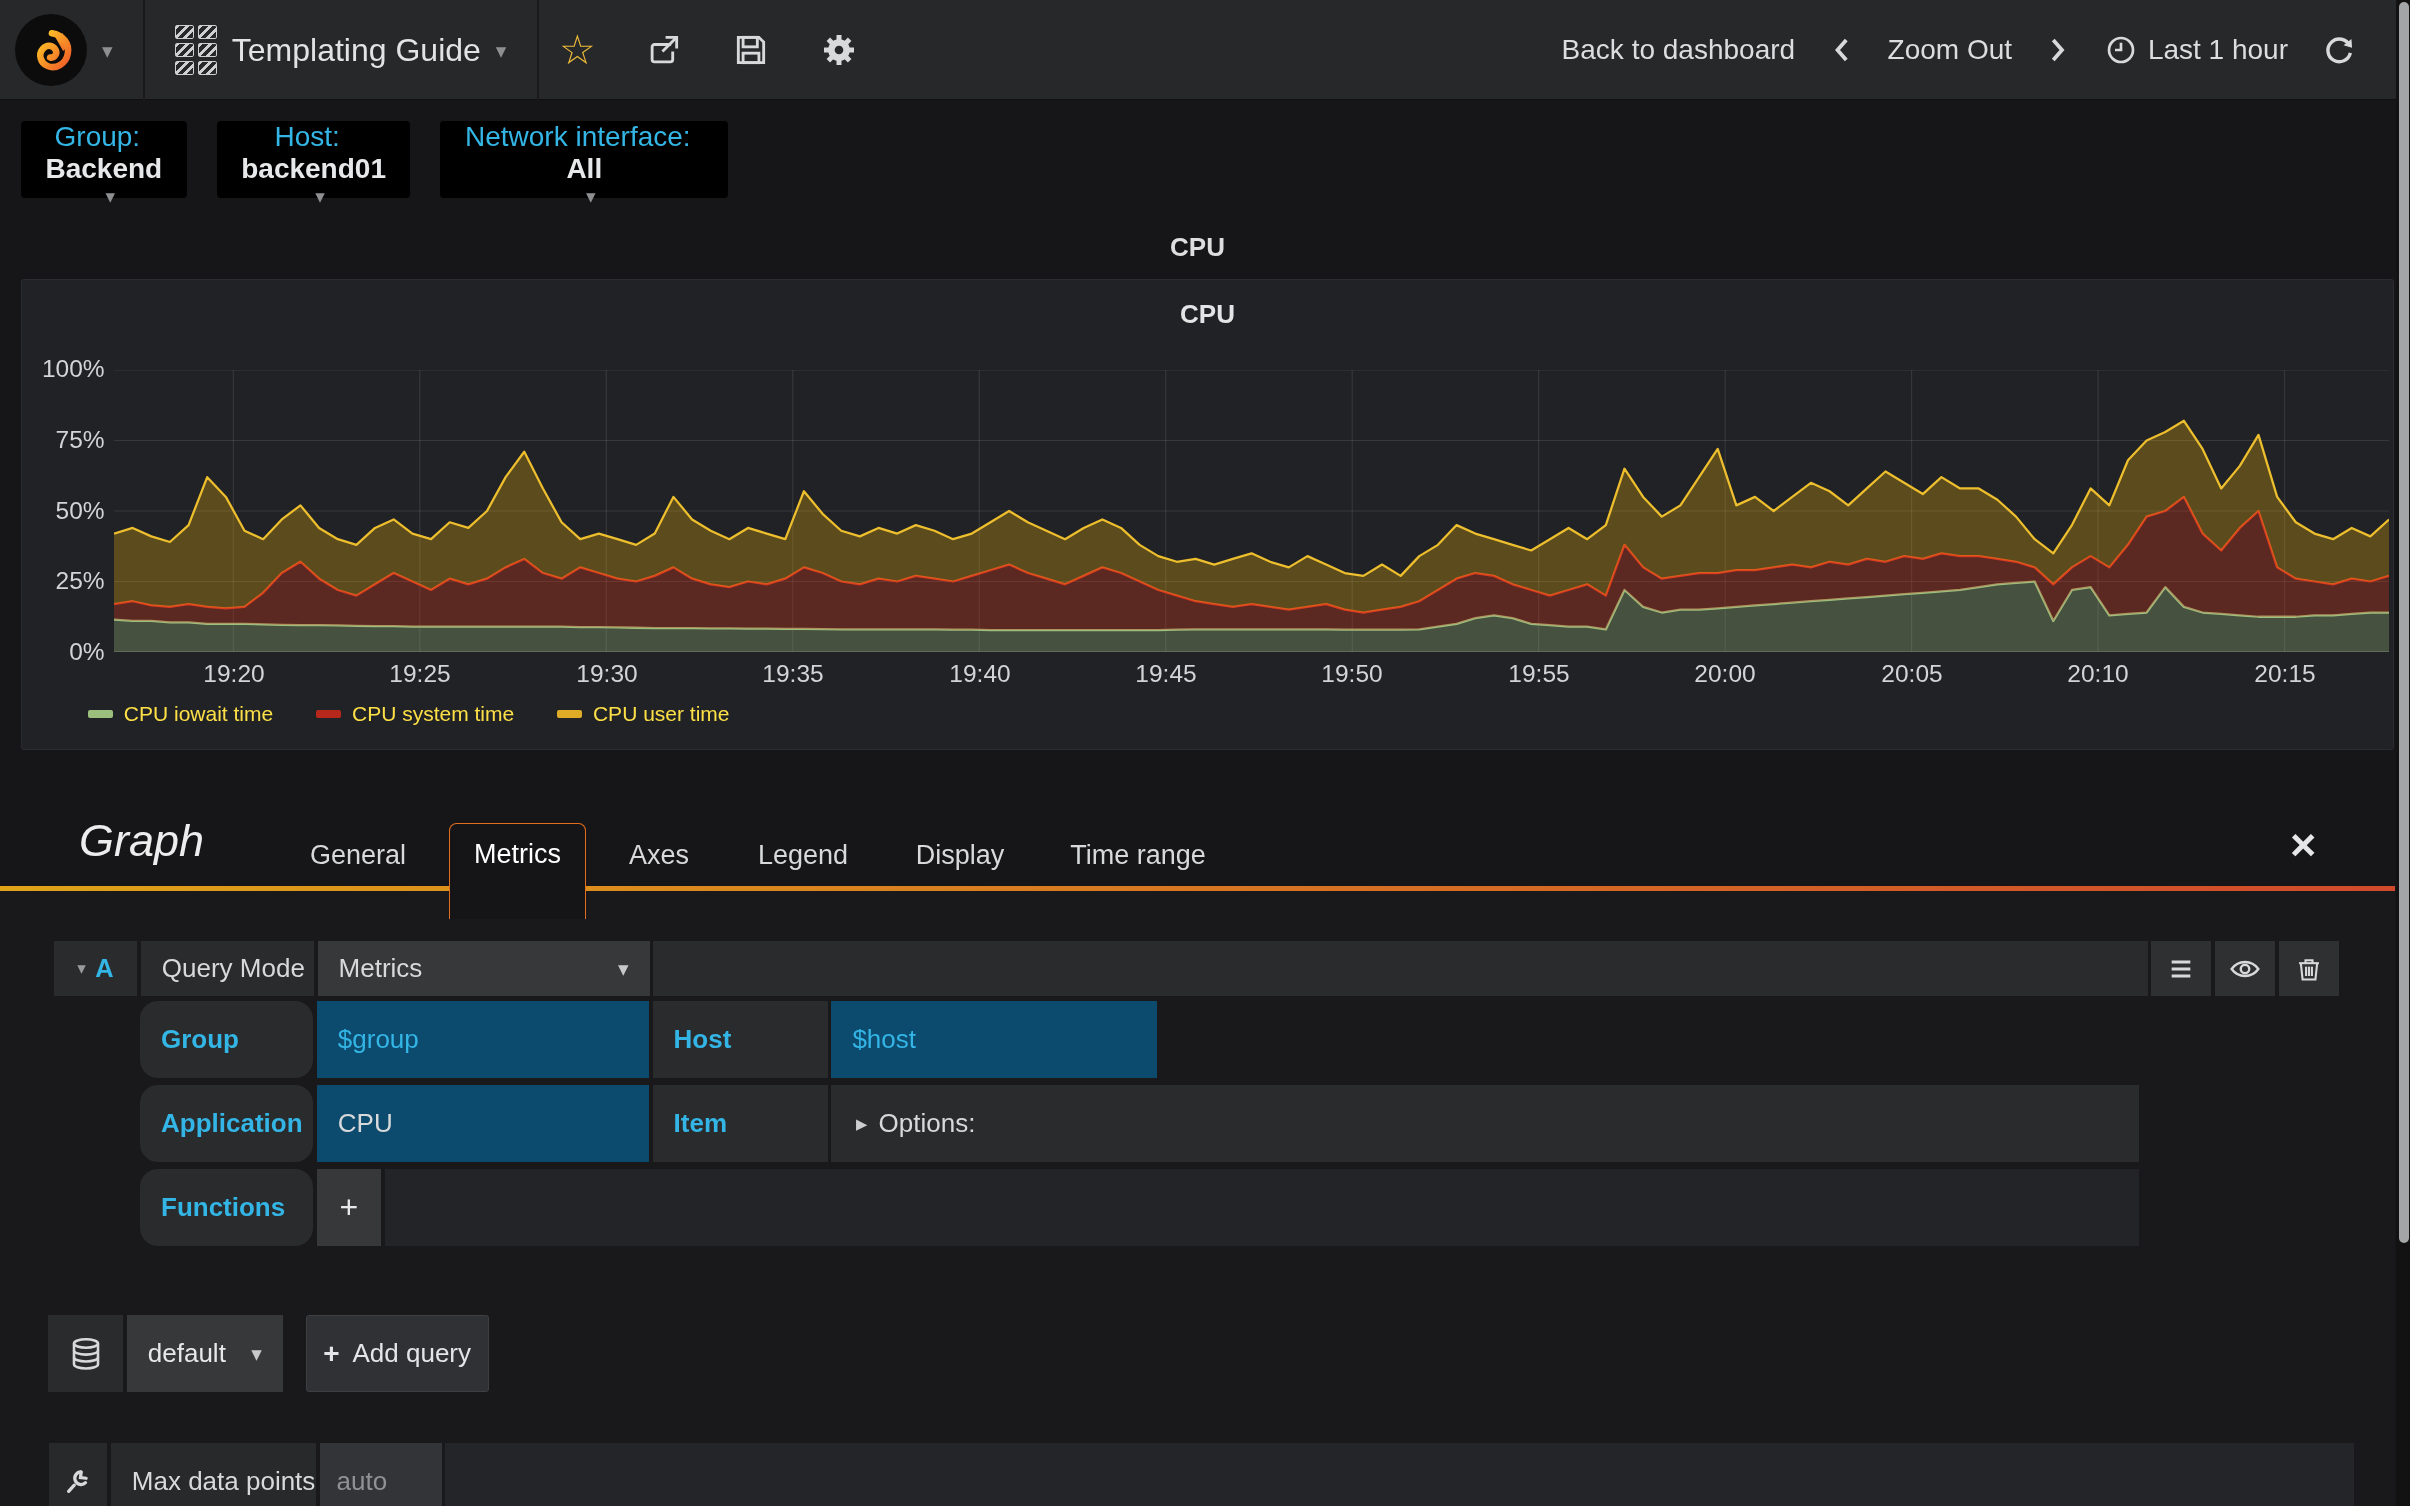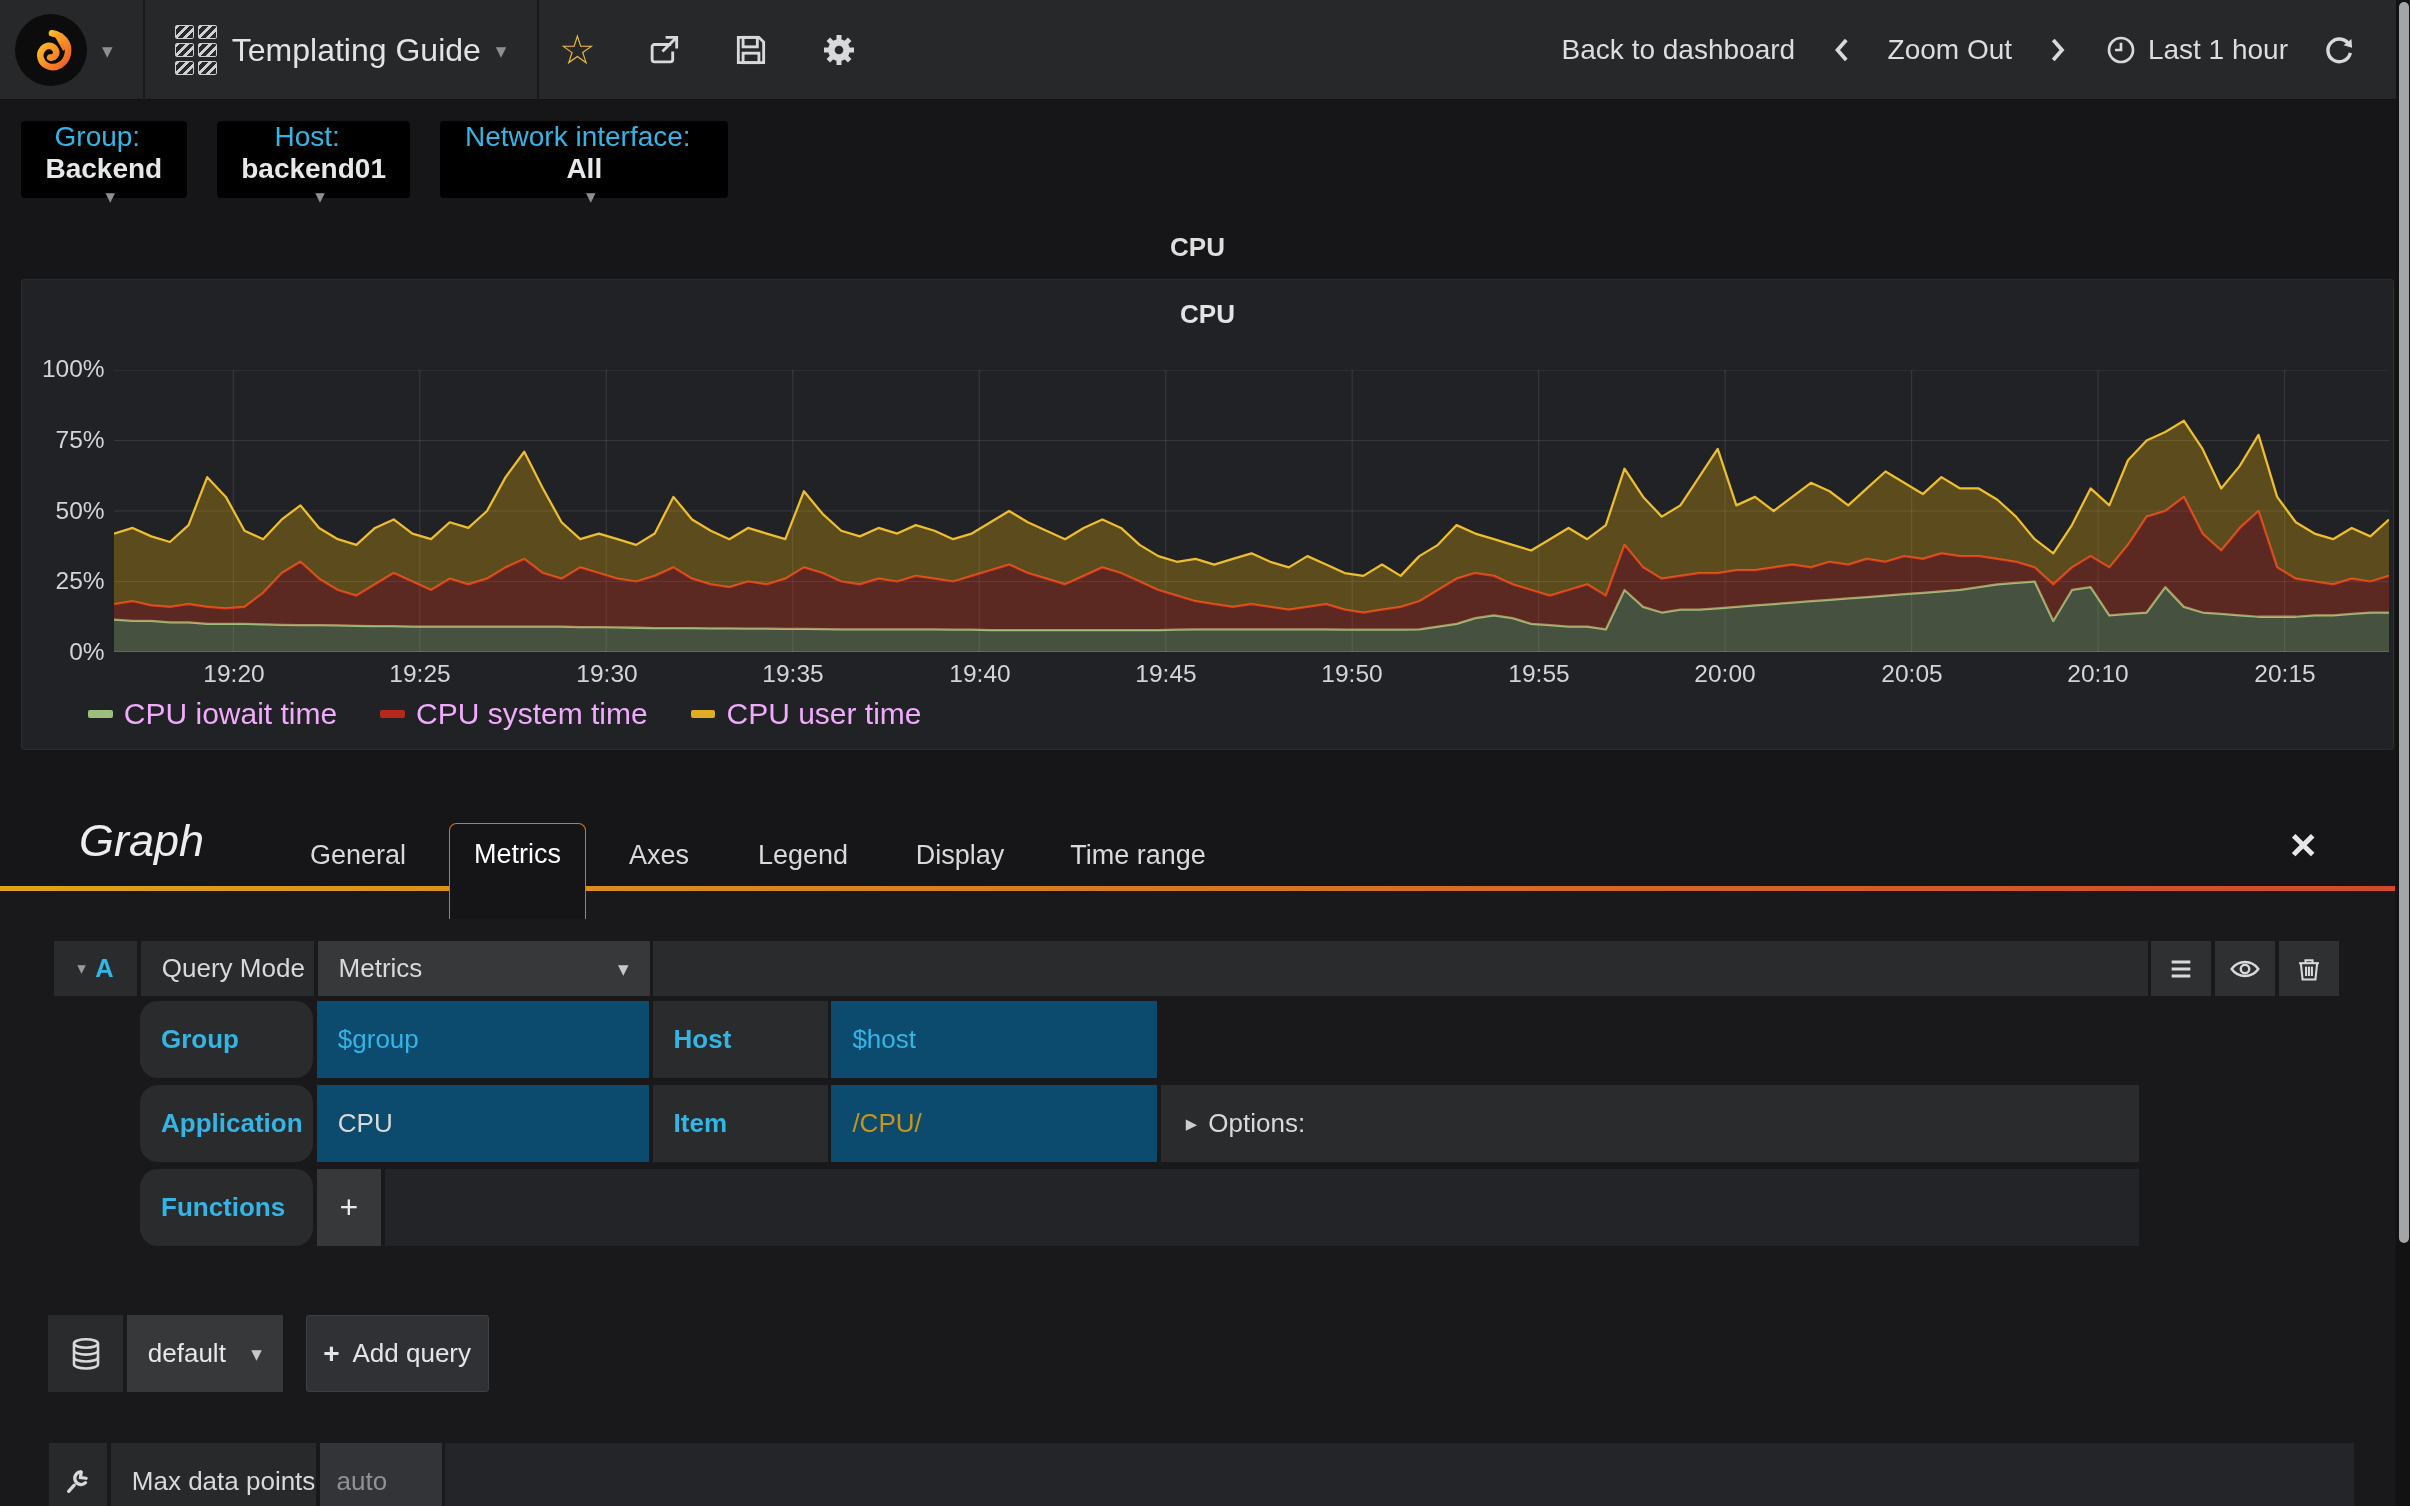--- a/index.html
+++ b/index.html
@@ -45,21 +45,21 @@
   #graph-panel { position:absolute; left:21px; top:279px; width:2373px; height:471px;
     background:#212225; border:0.9px solid #2b2c2f; border-radius:2.8px; }
   #panel-title { position:absolute; left:0; top:19px; width:100%; text-align:center; font-size:26px; font-weight:bold; color:#e3e4e5; }
   #plot-wrap { position:absolute; left:92px; top:90px; width:2275px; height:282px; }
   #plot-svg { position:absolute; left:0; top:0; width:100%; height:100%; }
   .ytick { position:absolute; left:5.6px; width:77px; text-align:right; font-size:24.5px; color:#d3d4d6; }
   .xtick { position:absolute; top:380px; width:132px; margin-left:-66px; text-align:center; font-size:24.5px; color:#d3d4d6; }
   #legend { position:absolute; left:66px; top:414px; height:40px; display:flex; align-items:center; gap:43px; }
   .legend-item { display:flex; align-items:center; gap:11.3px; cursor:pointer; }
   .legend-swatch { width:24.5px; height:7.5px; border-radius:1.9px; }
-  .legend-label { font-size:30px; color:#f0abfc; }
+  .legend-label { font-size:21px; color:#fde047; }
 
   
   #graph-heading { position:absolute; left:79px; top:815px; font-size:45px; font-style:italic; color:#ededee; }
   #tab-underline { position:absolute; left:0; top:886px; width:2395px; height:4.7px;
     background:linear-gradient(90deg,#dfa318,#d04a2b); z-index:1; }
   .tab-label { position:absolute; top:840px; transform:translateX(-50%); font-size:27px; color:#d8d9da; cursor:pointer; z-index:0; }
   #tab-active { position:absolute; left:449px; top:823px; width:137px; height:96px; background:#151517;
     border:1.9px solid #e06e1e; border-bottom:none; border-radius:7.5px 7.5px 0 0; z-index:2; cursor:pointer; }
   #tab-active .lbl { position:absolute; top:15px; width:100%; text-align:center; font-size:27px; color:#ffffff; }
   #editor-close { position:absolute; left:2290px; top:819px; font-size:45px; font-weight:bold; color:#e6e7e8; cursor:pointer; z-index:2; }
@@ -359,21 +359,20 @@
       <div class="qcell p-input2 val-variable">$host</div>
     </div>
   <div class="qrow param-row" id="row-a">
       <div class="qcell cell-pad p-label">
         <span class="blue-label">Application</span>
       </div>
       <div class="qcell p-input val-plain">CPU</div>
       <div class="qcell cell-pad p-label2">
         <span class="blue-label">Item</span>
       </div>
-      <div class="qcell p-input2 val-regex">/CPU/</div>
       <div class="qcell options-cell">
         <span class="opt-tri">▸</span>
         <span class="qlabel">Options:</span>
       </div>
     </div>
   <div class="qrow param-row" id="row-f">
       <div class="qcell cell-pad p-label">
         <span class="blue-label">Functions</span>
       </div>
       <div class="qcell plus-btn">+</div>

